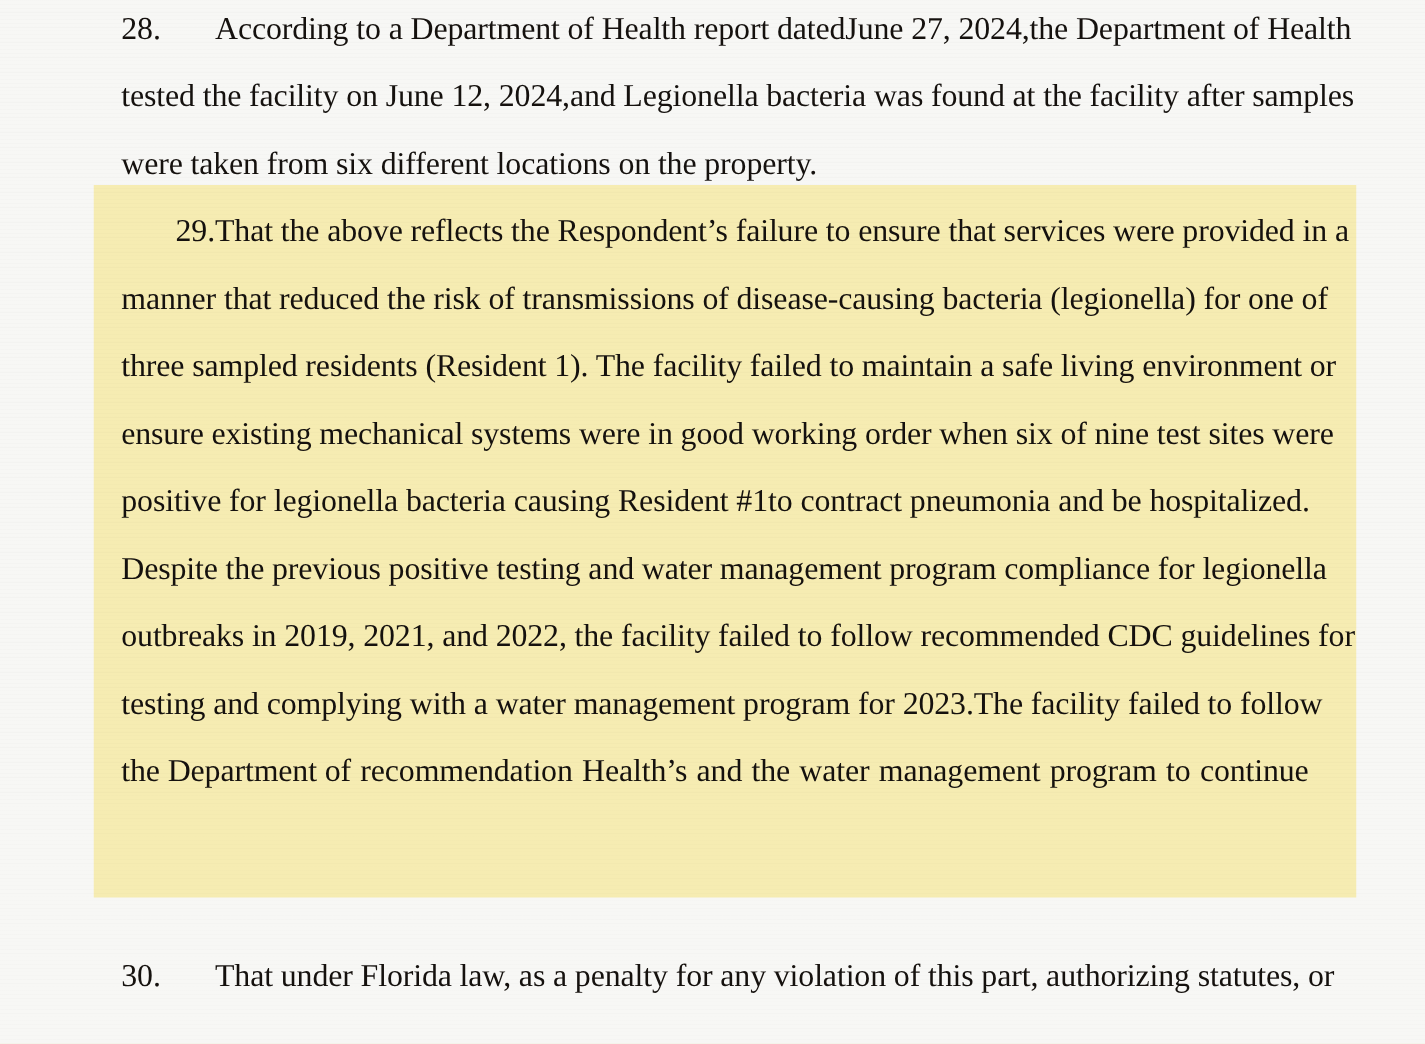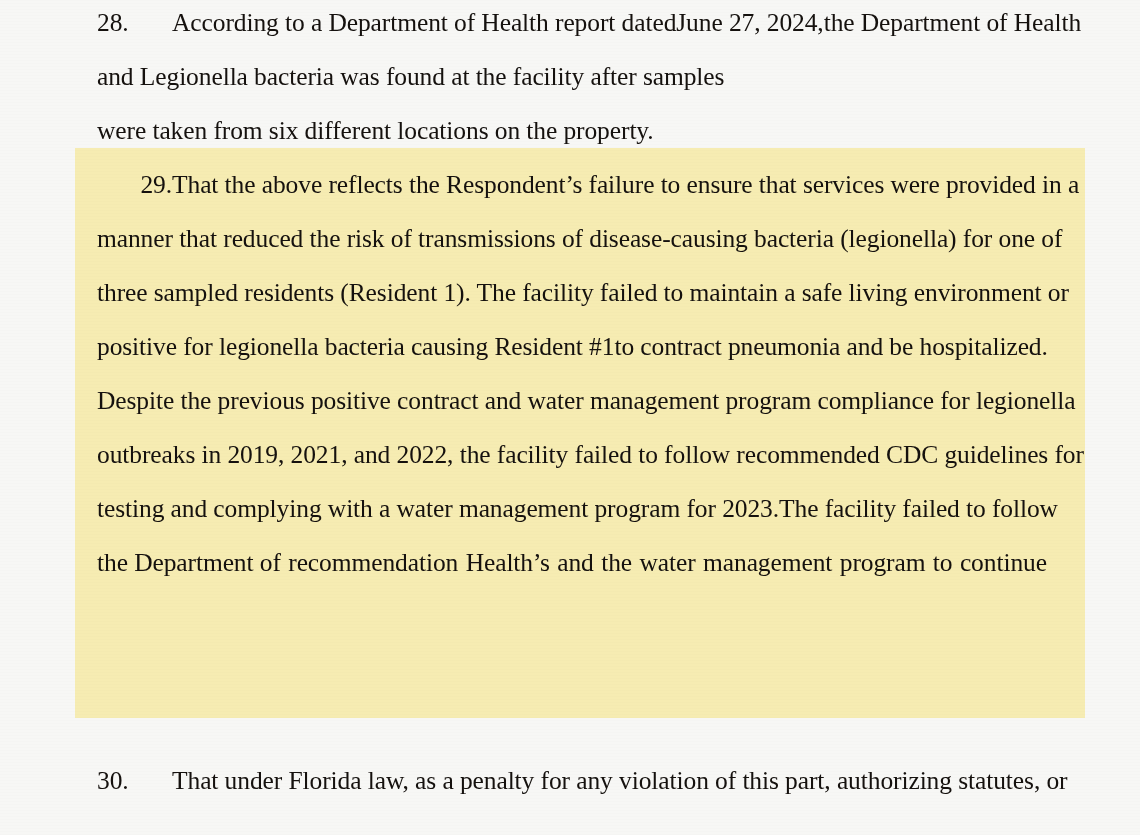--- a/index.html
+++ b/index.html
@@ -93,41 +93,45 @@
 
   <div class="content">
 
     <div class="para" id="para-28">
       <div class="line justify">
         <span class="w"><span class="num">28.</span>According to a Department of Health report dated</span>
           <span class="w">June 27, 2024,</span>
           <span class="w">the Department of Health</span>
       </div>
       <div class="line justify">
+        <span class="w">tested the facility on June 12, 2024,</span>
           <span class="w">and Legionella bacteria was found at the facility after samples</span>
       </div>
       <div class="line">were taken from six different locations on the property.</div>
     </div>
 
     <div class="para" id="para-29">
       <div class="line justify">
         <span class="w"><span class="num">29.</span>That the above reflects the Respondent’s failure to ensure that services were provided in a</span>
       </div>
       <div class="line justify">
         <span class="w">manner that reduced the risk of transmissions of disease-causing bacteria (legionella) for one of</span>
       </div>
       <div class="line justify">
         <span class="w">three sampled residents (Resident 1). The facility failed to maintain a safe living environment or</span>
       </div>
       <div class="line justify">
+        <span class="w">ensure existing mechanical systems were in good working order when six of nine test sites were</span>
+      </div>
+      <div class="line justify">
         <span class="w">positive for legionella bacteria causing Resident #1</span>
           <span class="w">to contract pneumonia and be hospitalized.</span>
       </div>
       <div class="line justify">
-        <span class="w">Despite the previous positive contract and water management program compliance for legionella</span>
+        <span class="w">Despite the previous positive testing and water management program compliance for legionella</span>
       </div>
       <div class="line justify">
         <span class="w">outbreaks in 2019, 2021, and 2022, the facility failed to follow recommended CDC guidelines for</span>
       </div>
       <div class="line justify">
         <span class="w">testing and complying with a water management program for 2023.</span>
           <span class="w">The facility failed to follow</span>
       </div>
       <div class="line justify">
         <span class="w">the Department of</span>

